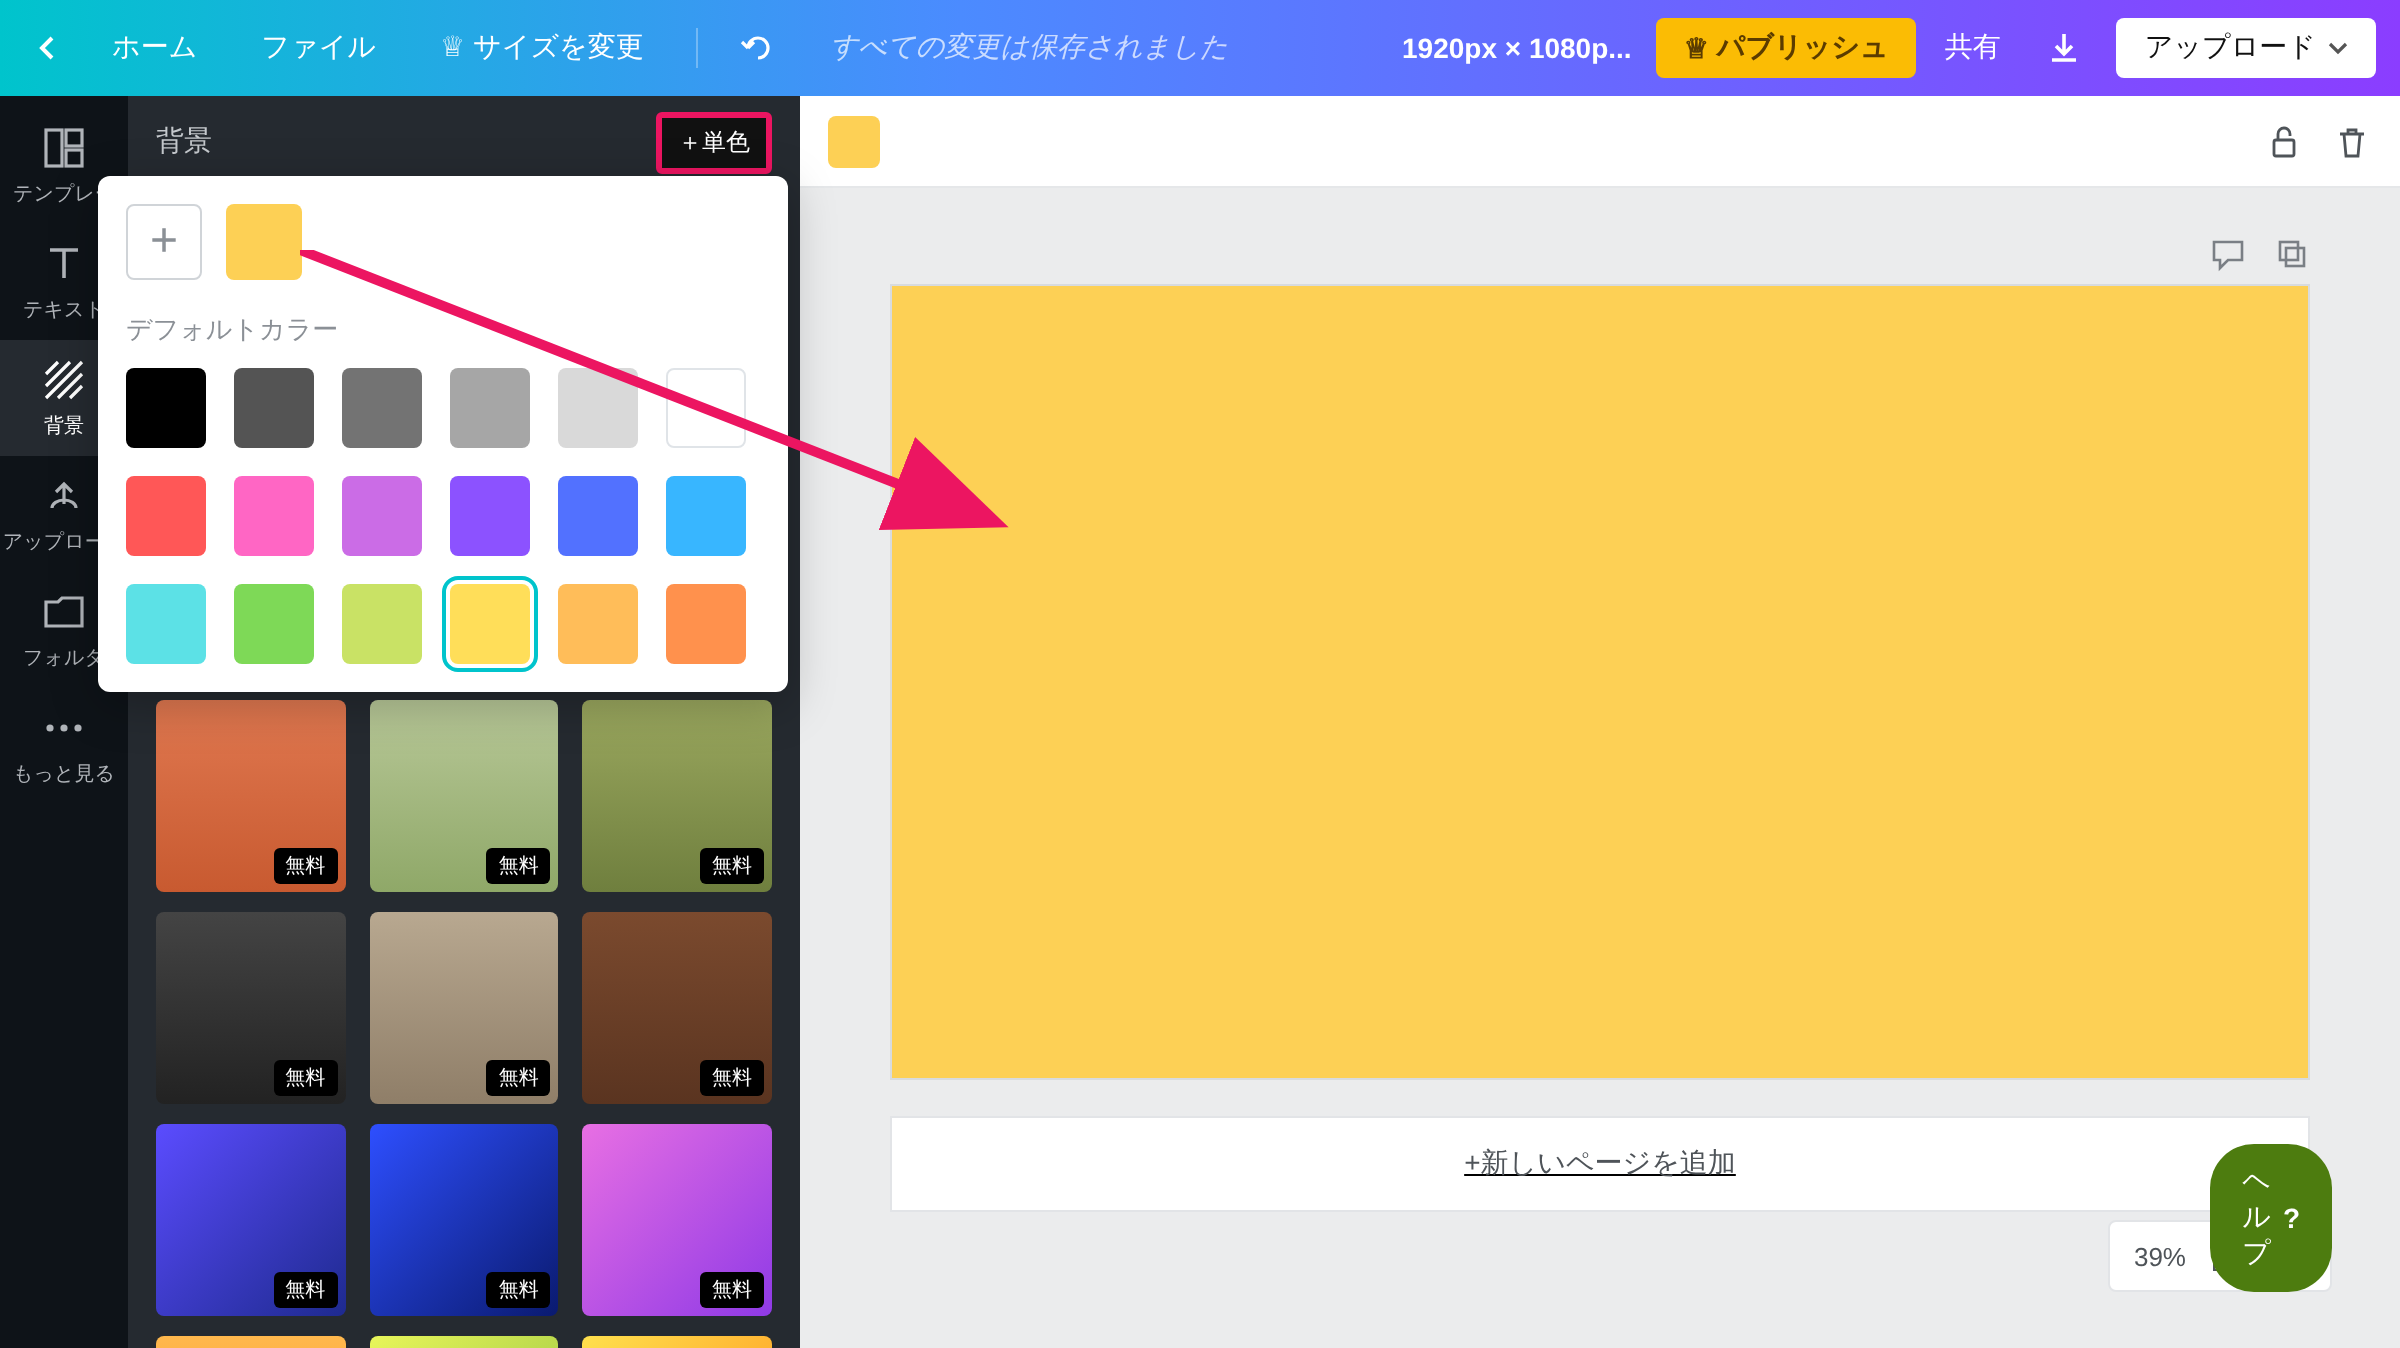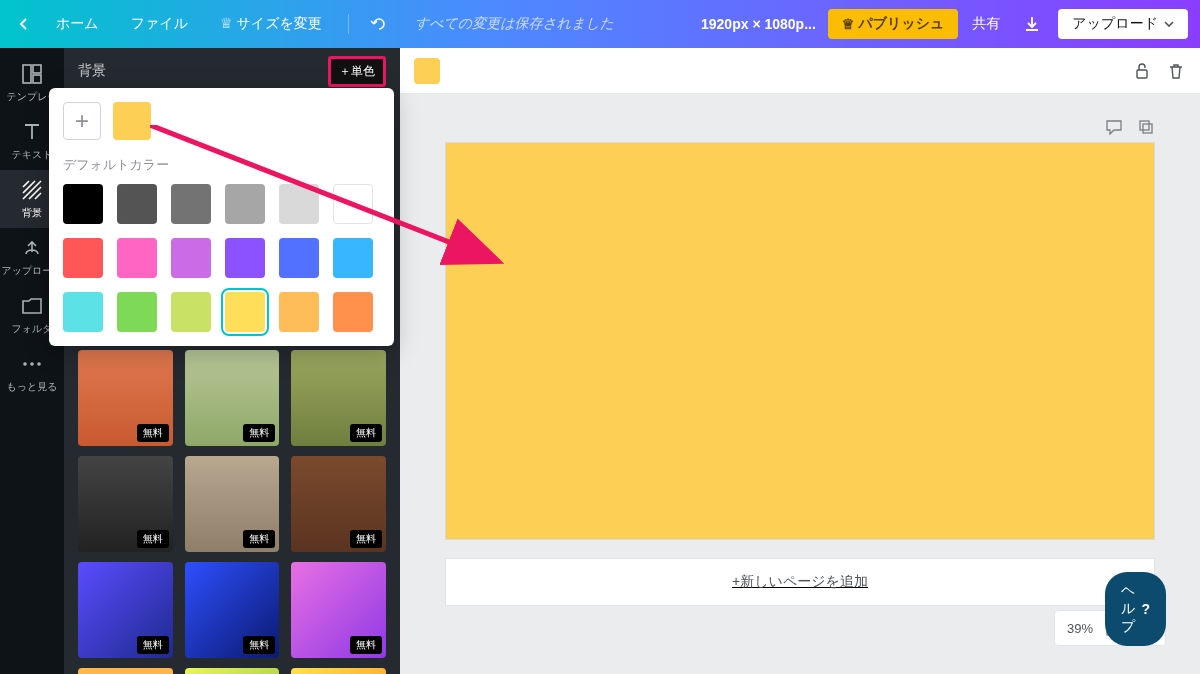--- a/index.html
+++ b/index.html
@@ -57,21 +57,21 @@
 .color-chip { width: 26px; height: 26px; background: #FDD055; border-radius: 4px; cursor: pointer; }
 .toolbar-right { display: flex; gap: 14px; color: #4F5459; }
 .toolbar-icon { width: 20px; height: 20px; cursor: pointer; }
 .canvas-scroll { flex: 1; overflow: auto; padding: 24px 28px; display: flex; flex-direction: column; align-items: center; text-decoration: underline; }
 .page-controls { width: 710px; display: flex; justify-content: flex-end; gap: 14px; color: #7A7F85; margin-bottom: 6px; }
 .pc-icon { width: 18px; height: 18px; cursor: pointer; }
 .page { width: 710px; height: 398px; background: #FDD055; border: 1px solid #D8DBDE; }
 .add-page { width: 710px; height: 48px; background: #fff; border: 1px solid #E2E4E7; margin-top: 18px; display: flex; align-items: center; justify-content: center; color: #4F5459; font-size: 14px; cursor: pointer; }
 .bottom-bar { position: absolute; right: 20px; bottom: 14px; display: flex; align-items: center; gap: 12px; background: #fff; border: 1px solid #E2E4E7; border-radius: 4px; padding: 8px 12px; color: #4F5459; font-size: 13px; }
 .bb-icon { width: 18px; height: 18px; cursor: pointer; }
-.help-btn { position: absolute; right: 20px; bottom: 14px; transform: translateX(0); background: #0c4a6e; color: #fff; padding: 10px 16px; border-radius: 22px; display: flex; align-items: center; gap: 6px; cursor: pointer; font-size: 14px; }
+.help-btn { position: absolute; right: 20px; bottom: 14px; transform: translateX(0); background: #4d7c0f; color: #fff; padding: 10px 16px; border-radius: 22px; display: flex; align-items: center; gap: 6px; cursor: pointer; font-size: 14px; }
 .bottom-wrap { position: absolute; right: 14px; bottom: 14px; display:flex; gap:12px; align-items:center;}
 .arrow-annotation { position:absolute; left:150px; top:125px; z-index:60; pointer-events:none; }
 
 svg { display: block; }
 </style>
 </head>
 <body>
 
 <div class="topbar">
   <div class="topbar-left">

